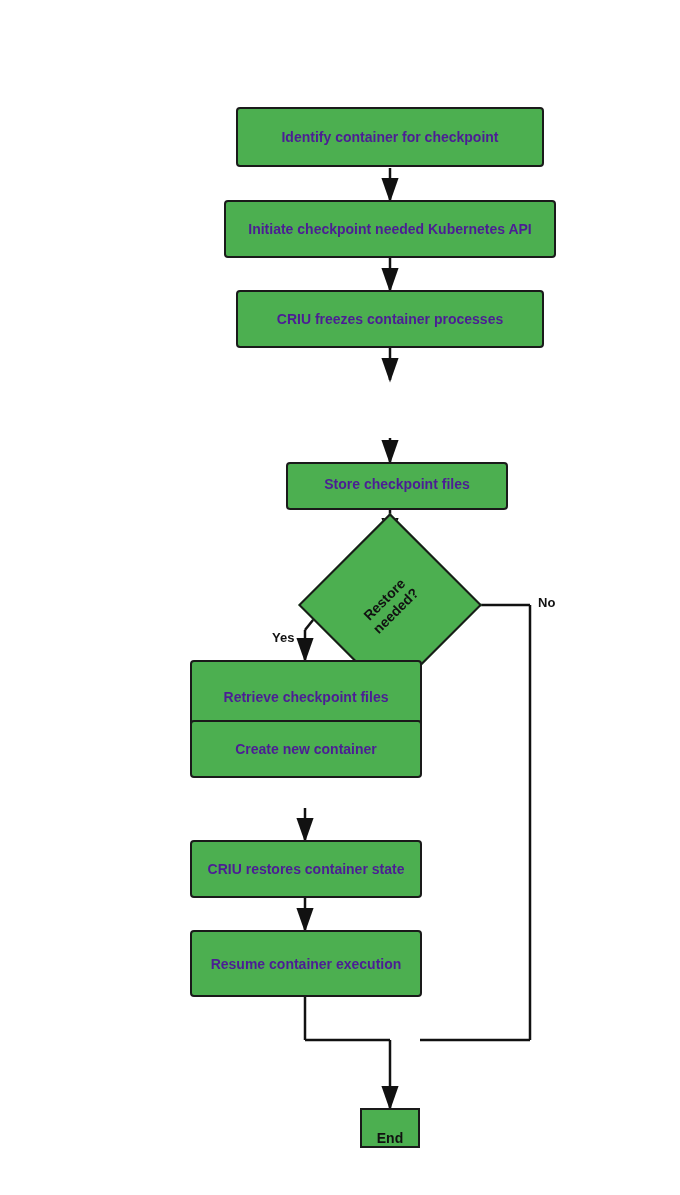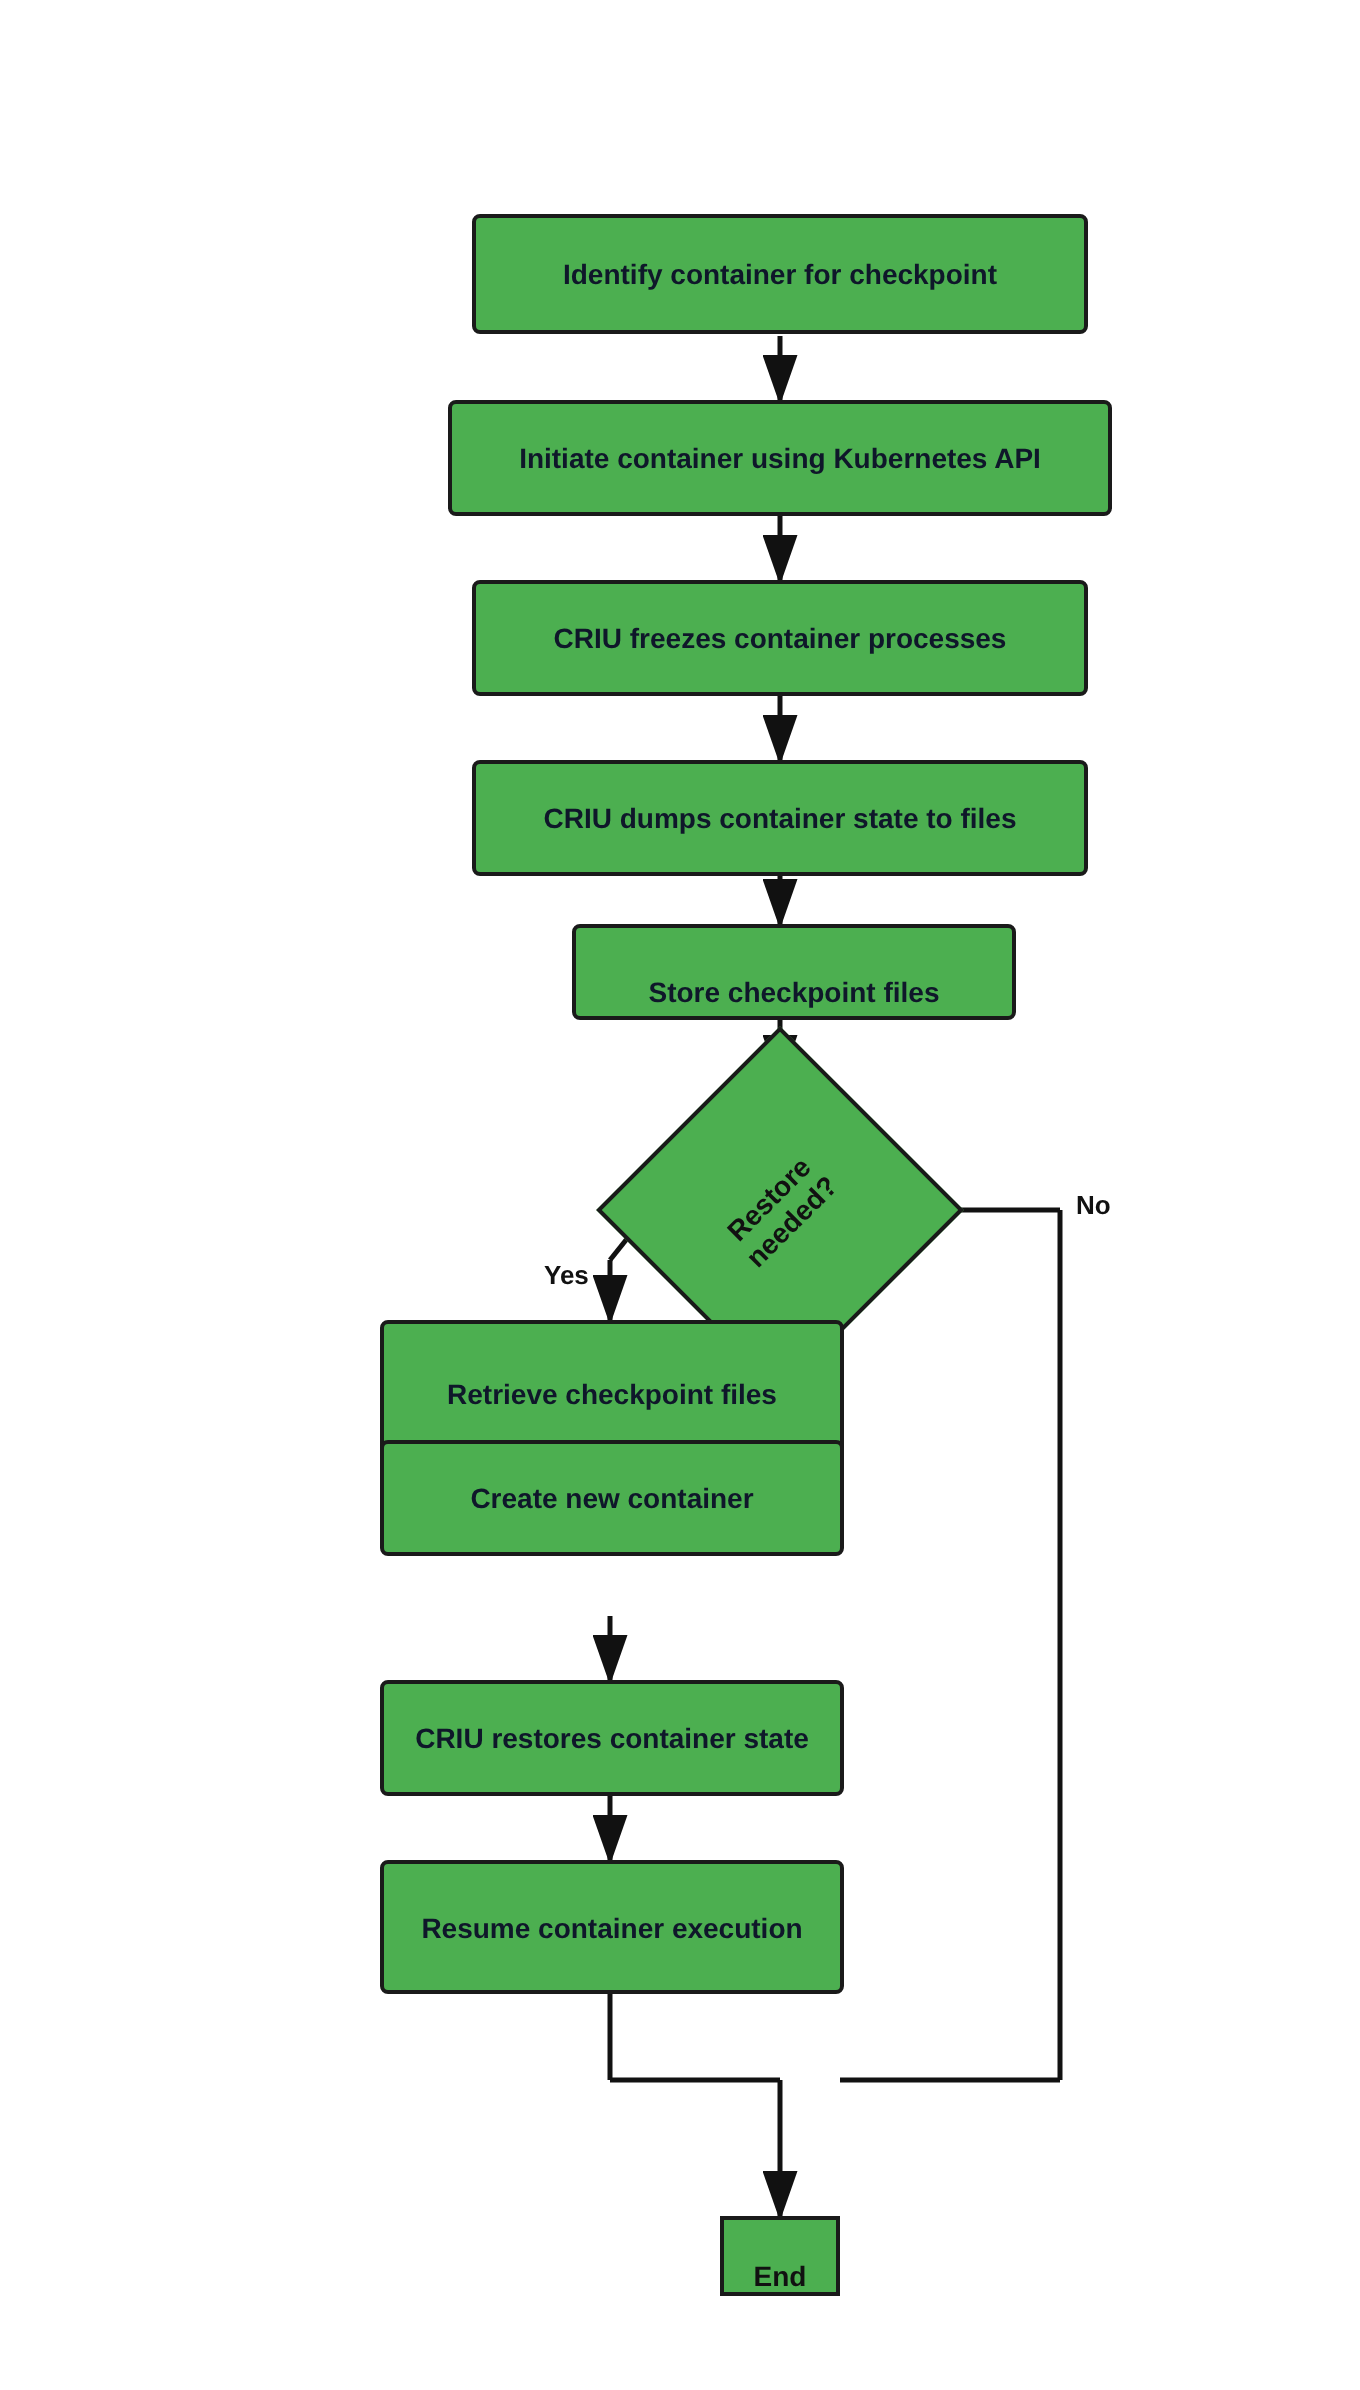--- a/index.html
+++ b/index.html
@@ -20,22 +20,22 @@
       position: absolute;
       background: #4caf50;
       border: 2.5px solid #1a1a1a;
       border-radius: 4px;
       display: flex;
       align-items: center;
       justify-content: center;
       text-align: center;
       font-weight: bold;
       font-size: 14px;
-      color: #0f172a;
-      padding: 4px 12px;
+      color: #4c1d95;
+      padding: 16px 12px;
     }
     .diamond-wrapper {
       position: absolute;
       display: flex;
       align-items: center;
       justify-content: center;
     }
     .diamond {
       width: 130px;
       height: 130px;
@@ -124,30 +124,27 @@
     <line x1="455" y1="605" x2="530" y2="605" stroke="#111" stroke-width="2.5"></line>
     <line x1="530" y1="605" x2="530" y2="1040" stroke="#111" stroke-width="2.5"></line>
     <line x1="530" y1="1040" x2="420" y2="1040" stroke="#111" stroke-width="2.5"></line>
   </svg>
 
   <div class="box" style="left:236px; top:107px; width:308px; height:60px;">
     <span>Identify container for checkpoint</span>
   </div>
 
   <div class="box" style="left:224px; top:200px; width:332px; height:58px;">
-    <span>Initiate container using Kubernetes API</span>
+    <span>Initiate checkpoint needed Kubernetes API</span>
   </div>
 
   <div class="box" style="left:236px; top:290px; width:308px; height:58px;">
     <span>CRIU freezes container processes</span>
   </div>
 
-  <div class="box" style="left:236px; top:380px; width:308px; height:58px;">
-    <span>CRIU dumps container state to files</span>
-  </div>
 
   <div class="box" style="left:286px; top:462px; width:222px; height:48px;align-items:flex-end;">
     <span>Store checkpoint files</span>
   </div>
 
   <div class="diamond-wrapper" style="left:325px; top:540px; width:130px; height:130px;">
     <div class="diamond"></div>
     <div class="diamond-text">
       <span>Restore<br>needed?</span>
     </div>

